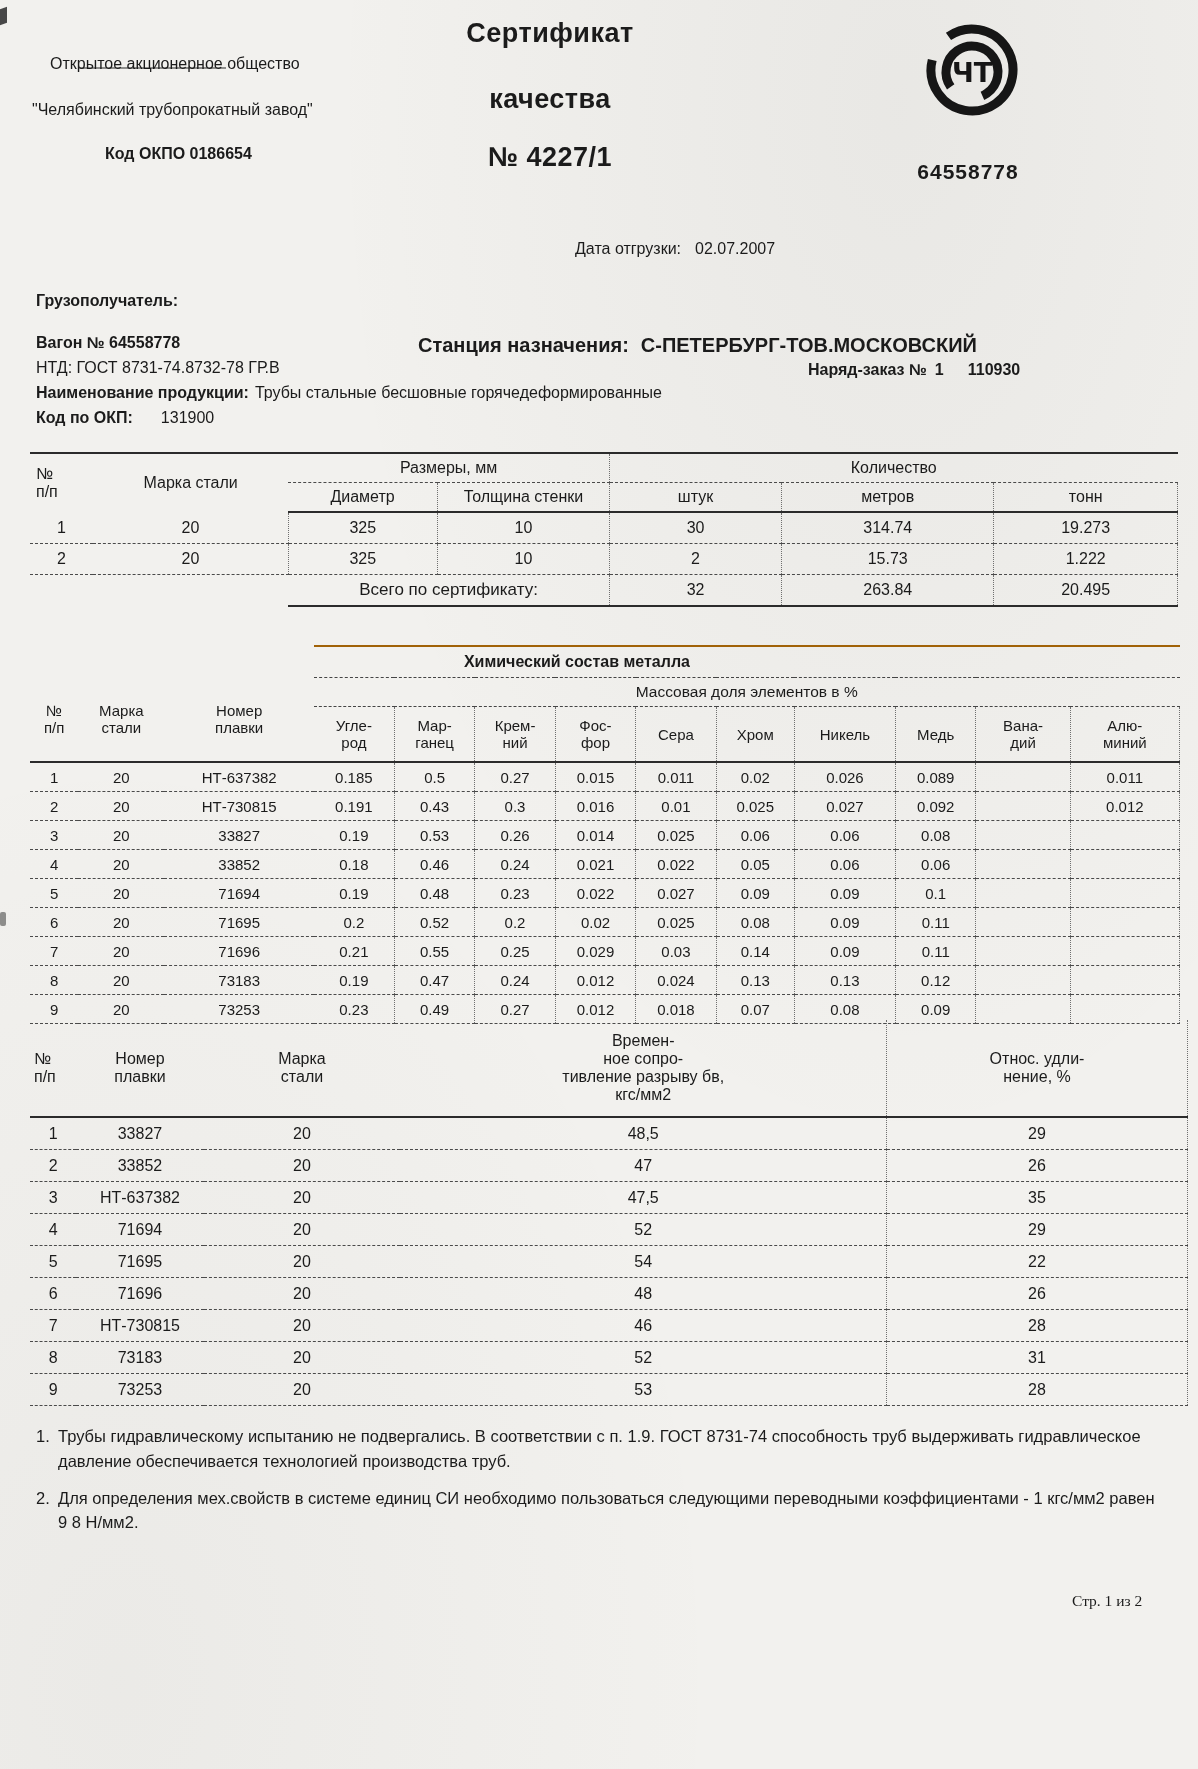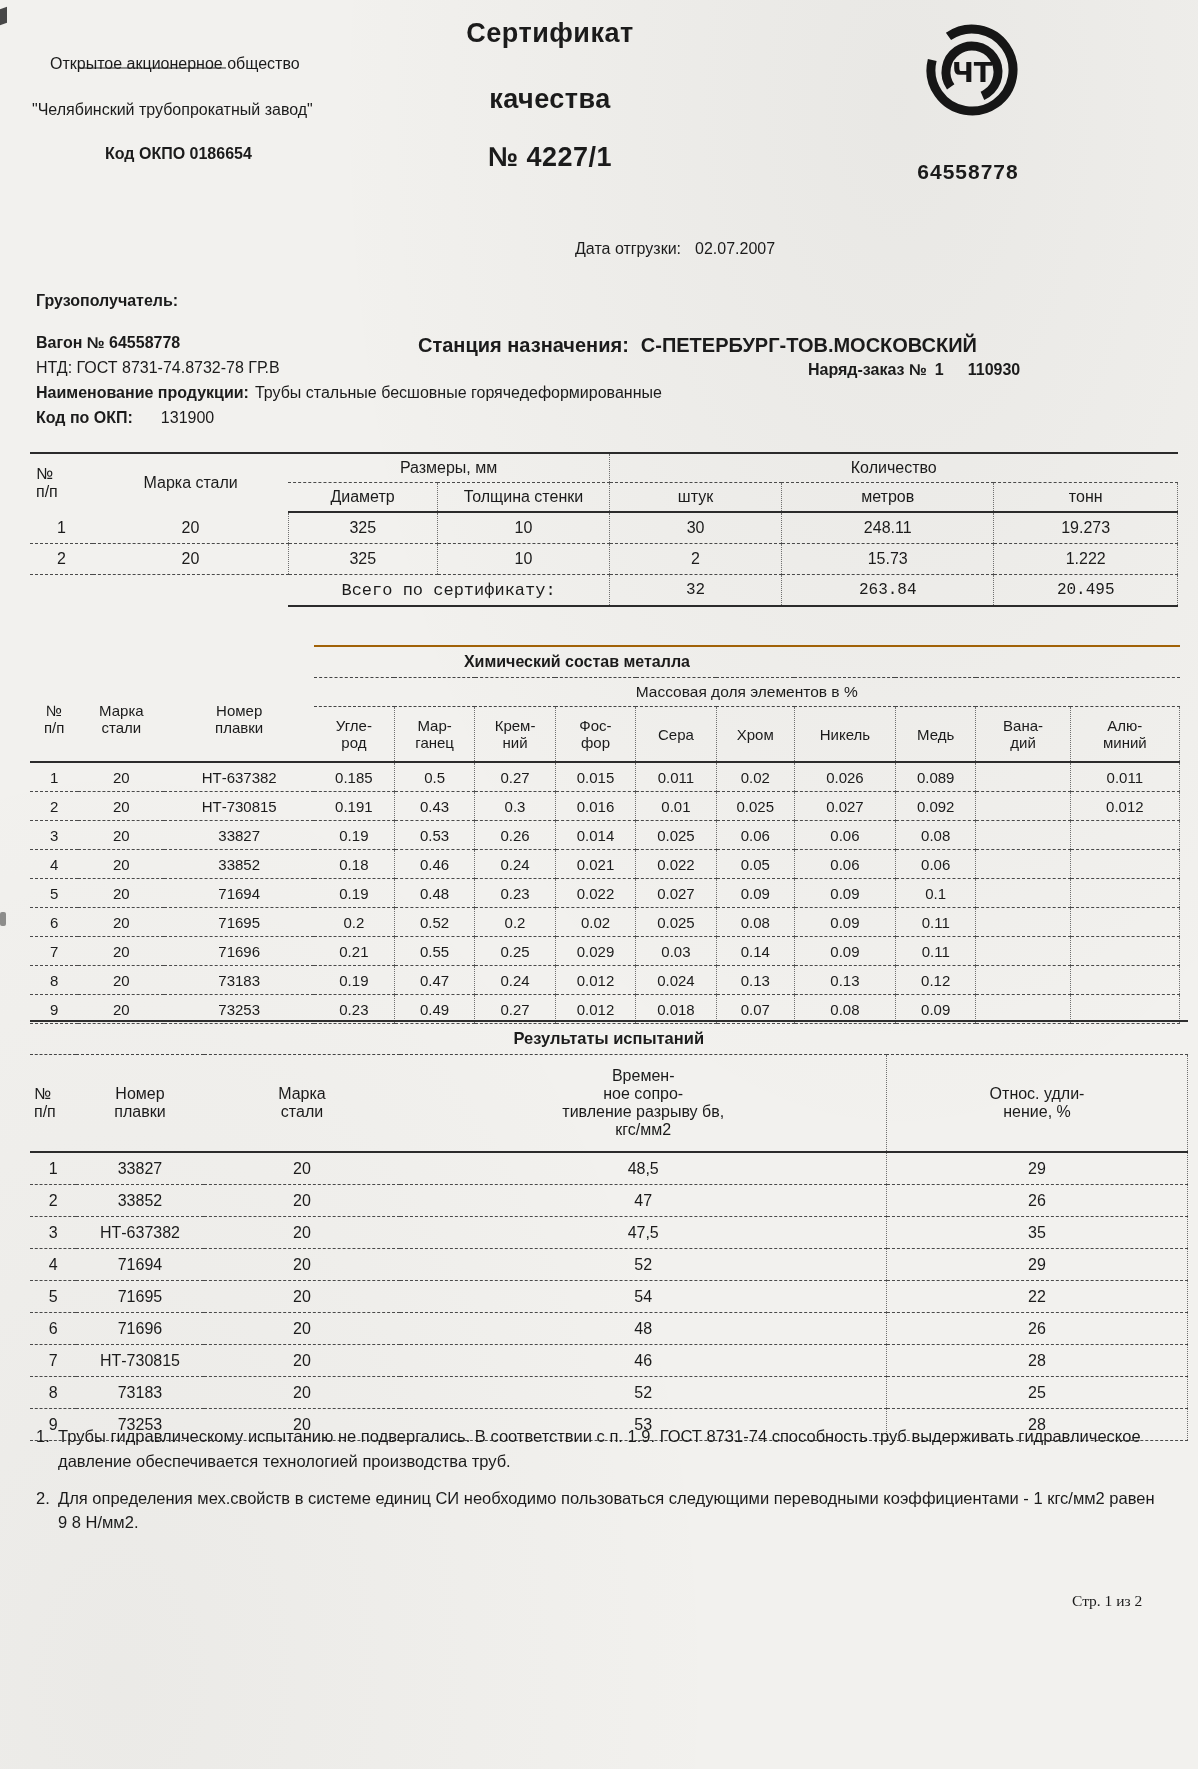--- a/index.html
+++ b/index.html
@@ -53,21 +53,21 @@
   .thin-dash-b{border-bottom:1.5px dashed #4a4a4a;}
   .solid-t{border-top:2px solid #2b2b2b;}
   .solid-b{border-bottom:2px solid #2b2b2b;}
   .vd{border-left:1px dotted #6f6f6f;}
   .vr{border-right:1px dotted #6f6f6f;}
 
   
   .size-table{left:30px;top:452px;width:1148px;font-size:16px;}
   .size-table thead th{height:24px;}
   .size-table tbody td{height:26px;border-bottom:1.5px dashed #4a4a4a;}
-  .size-table tfoot td{height:26px;border-bottom:2px solid #2b2b2b;font-family:Liberation Mono, monospace;}
+  .size-table tfoot td{height:26px;border-bottom:2px solid #2b2b2b;}
   .size-table .total-label{text-align:center;font-size:17px;}
 
   
   .chem-table{left:30px;top:645px;width:1150px;font-size:15px;}
   .chem-table .blank{border:none;}
   .chem-title{border-top:2px solid #a16207;border-bottom:1.5px dashed #444;font-size:16px;font-weight:bold;text-align:left;padding-left:150px;height:26px;}
   .chem-sub{border-bottom:1.5px dashed #444;height:24px;font-size:15.5px;}
   .chem-table thead .el{height:50px;vertical-align:middle;}
   .chem-table thead .lcol{vertical-align:middle;font-size:15px;}
   .chem-table tbody td{height:24px;border-bottom:1.5px dashed #4a4a4a;}
@@ -160,21 +160,21 @@
     </tr>
   </thead>
   <tbody>
 
       <tr>
         <td>1</td>
         <td>20</td>
         <td class="vd">325</td>
         <td class="vd">10</td>
         <td class="vd">30</td>
-        <td class="vd">248.11</td>
+        <td class="vd">314.74</td>
         <td class="vd vr">19.273</td>
       </tr>
 
       <tr>
         <td>2</td>
         <td>20</td>
         <td class="vd">325</td>
         <td class="vd">10</td>
         <td class="vd">2</td>
         <td class="vd">15.73</td>
@@ -392,23 +392,20 @@
 <table class="abs res-table">
   <colgroup>
     <col style="width:4%">
       <col style="width:11%">
       <col style="width:17%">
       <col style="width:42%">
       <col style="width:26%">
   </colgroup>
   <thead>
     <tr>
-      <th colspan="5" class="res-title">Результаты испытаний</th>
-    </tr>
-    <tr>
       <th class="hcell" style="text-align:left;padding-left:4px;">№
 п/п</th>
       <th class="hcell">Номер
 плавки</th>
       <th class="hcell">Марка
 стали</th>
       <th class="hcell">Времен-
 ное сопро-
 тивление разрыву бв,
 кгс/мм2</th>
@@ -472,21 +469,21 @@
         <td>20</td>
         <td>46</td>
         <td class="vd vr">28</td>
       </tr>
 
       <tr>
         <td>8</td>
         <td>73183</td>
         <td>20</td>
         <td>52</td>
-        <td class="vd vr">25</td>
+        <td class="vd vr">31</td>
       </tr>
 
       <tr>
         <td>9</td>
         <td>73253</td>
         <td>20</td>
         <td>53</td>
         <td class="vd vr">28</td>
       </tr>
     </tbody>

